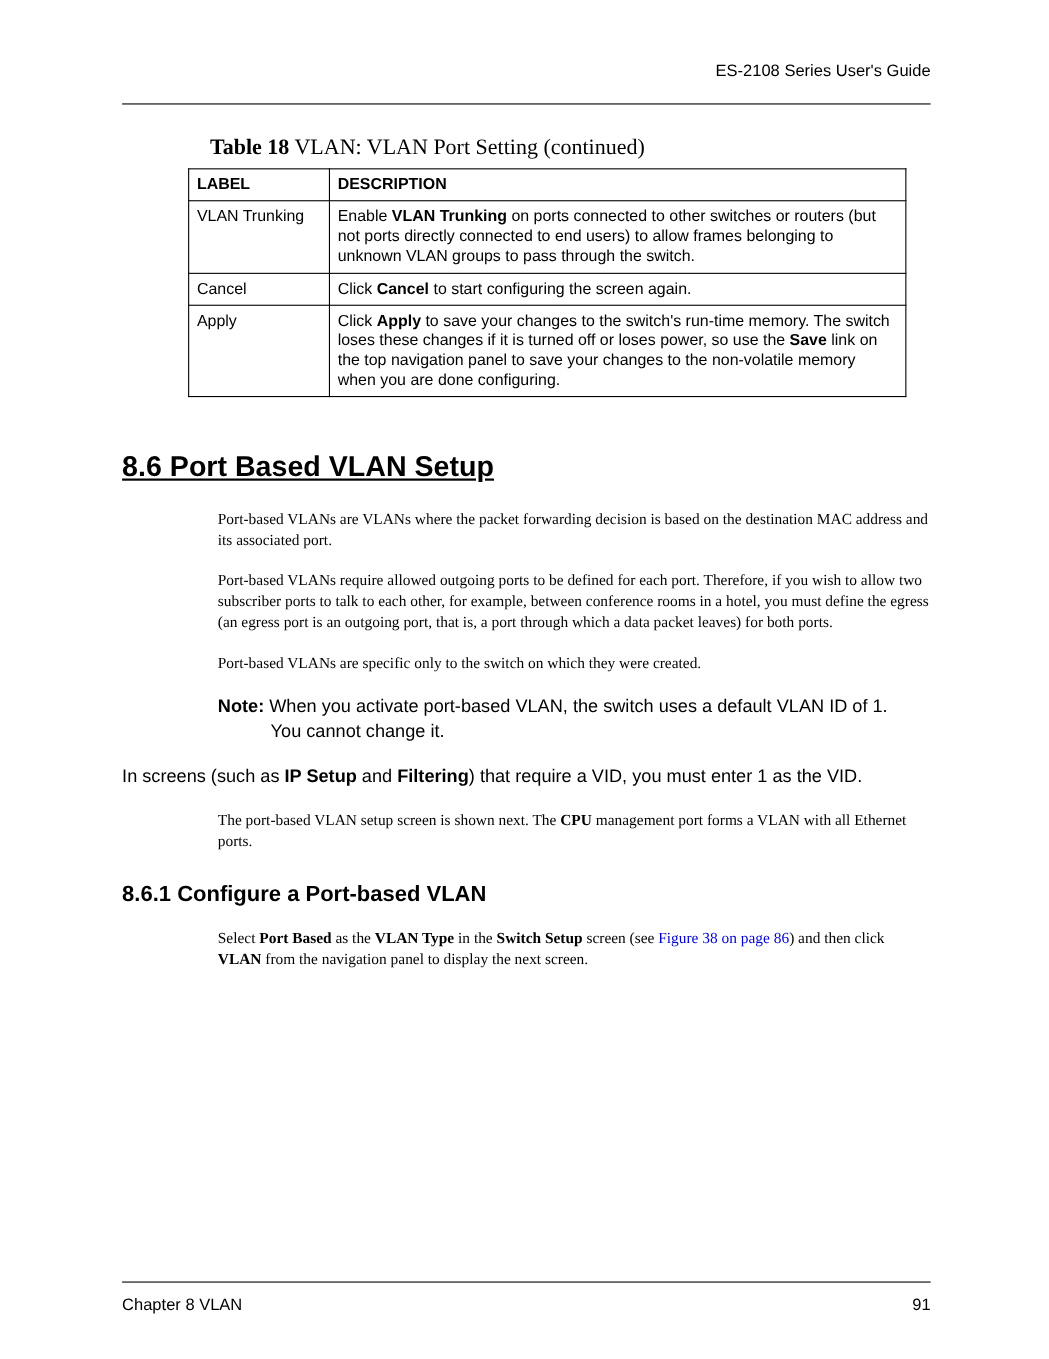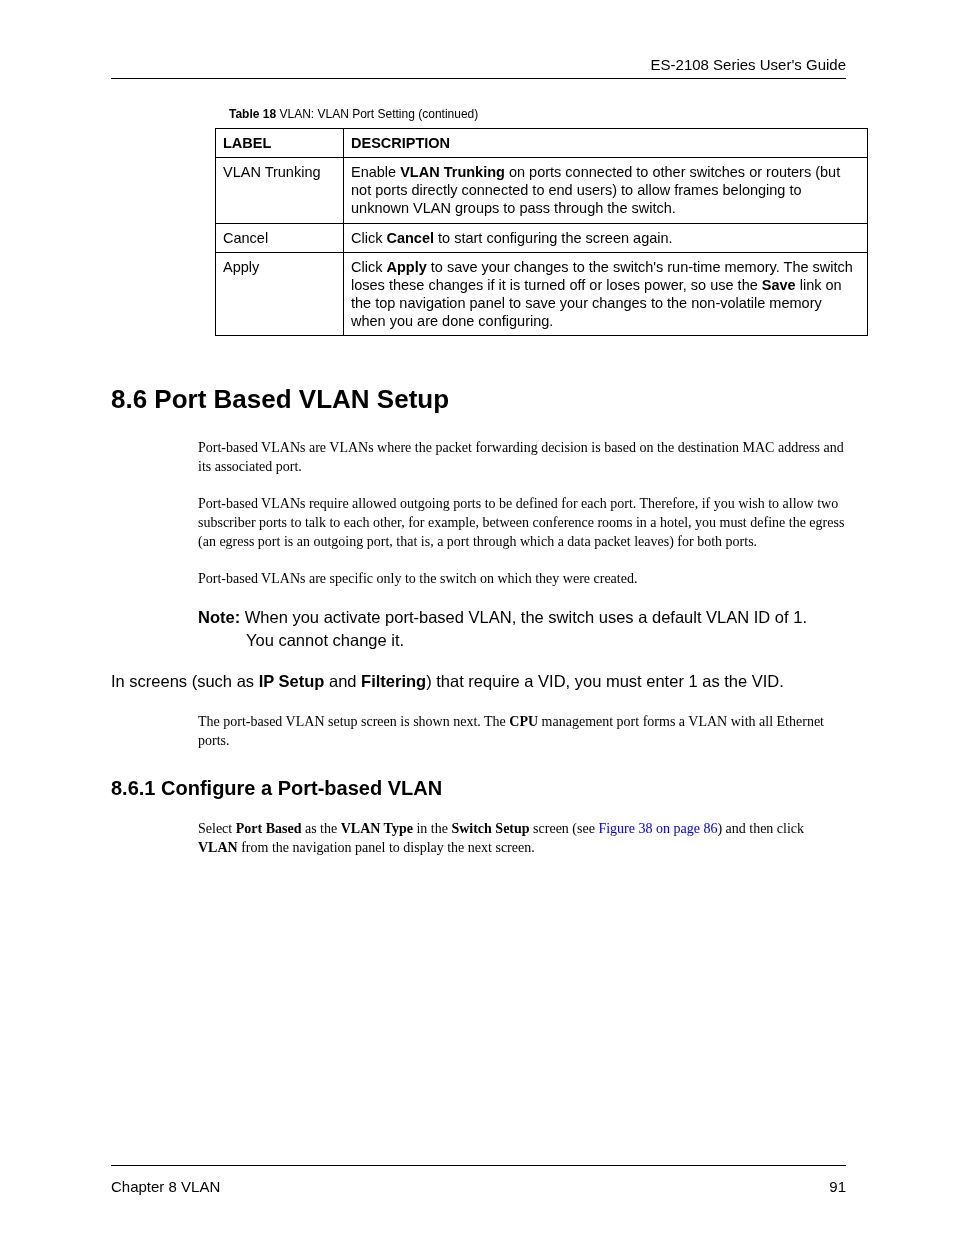--- a/index.html
+++ b/index.html
@@ -14,36 +14,36 @@
       background: #fff;
       width: 954px;
       height: 1235px;
       position: relative;
       padding: 56px 108px 40px 111px;
     }
     .header {
       text-align: right;
       font-family: Arial, Helvetica, sans-serif;
       font-size: 15px;
-      padding-bottom: 5px;
+      padding-bottom: 21px;
       border-bottom: 1.5px solid #000;
       margin-bottom: 28px;
     }
     .table-caption {
-      font-family: Liberation Sans, sans-serif;
-      font-size: 12px;
-      margin-left: 118px;
+      font-family: Liberation Serif, serif;
+      font-size: 20px;
+      margin-left: 80px;
       margin-bottom: 7px;
     }
     .table-caption .bold {
       font-weight: bold;
     }
     table {
       border-collapse: collapse;
-      margin-left: 104px;
+      margin-left: 60px;
       width: 653px;
       font-family: Arial, Helvetica, sans-serif;
     }
     table th, table td {
       border: 1.5px solid #000;
       padding: 5px 7px;
       text-align: left;
       vertical-align: top;
       font-size: 14.5px;
       line-height: 1.25;
@@ -57,20 +57,21 @@
     .bold {
       font-weight: bold;
     }
     h1.section-heading {
       font-family: Arial, Helvetica, sans-serif;
       font-size: 26px;
       font-weight: bold;
       margin-top: 48px;
       margin-bottom: 24px;
       margin-left: 0px;
+      text-decoration: underline;
     }
     .body-para {
       font-family: 'Times New Roman', Times, serif;
       font-size: 14px;
       line-height: 1.35;
       margin-left: 87px;
       margin-bottom: 18px;
     }
     .note-block {
       font-family: Arial, Helvetica, sans-serif;

